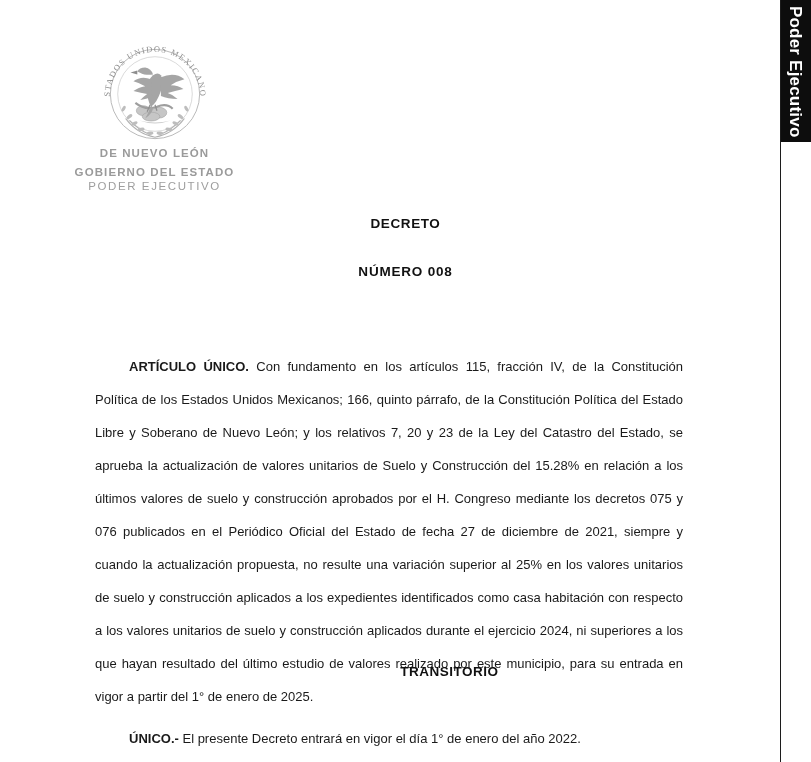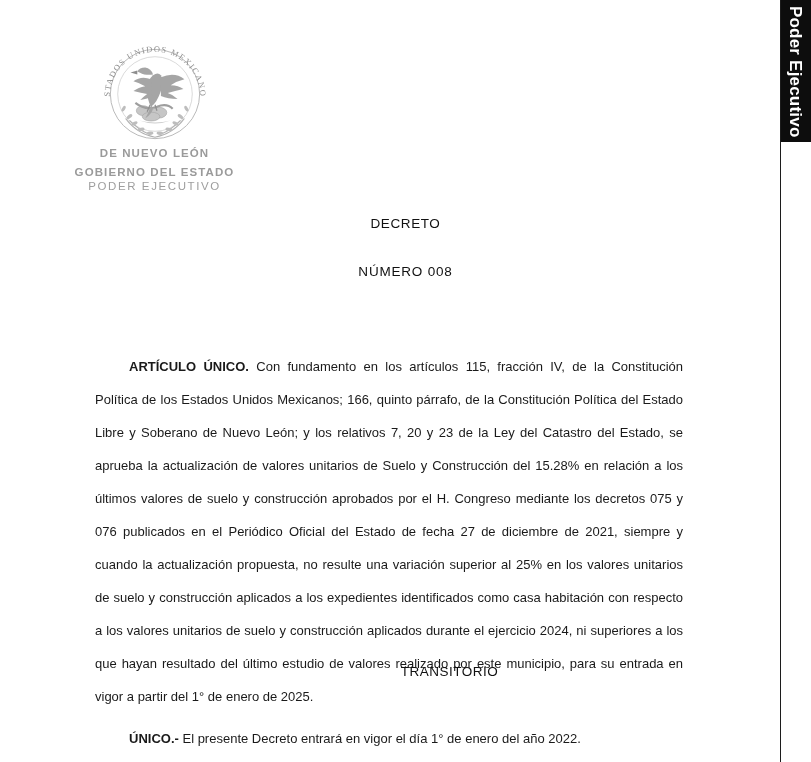--- a/index.html
+++ b/index.html
@@ -98,21 +98,21 @@
     letter-spacing: 0.1px;
   }
 
   
   .center-title {
     position: absolute;
     width: 811px;
     left: 0;
     text-align: center;
     font-size: 13.5px;
-    font-weight: normal;
+    font-weight: bold;
     letter-spacing: 0.6px;
   }
   #decreto-title { top: 216px; }
   #numero-title  { top: 264px; letter-spacing: 0.8px; }
   #transitorio-title { top: 664px; letter-spacing: 0.5px; padding-left: 44px; }
 
   
   .body-par {
     position: absolute;
     left: 95px;

